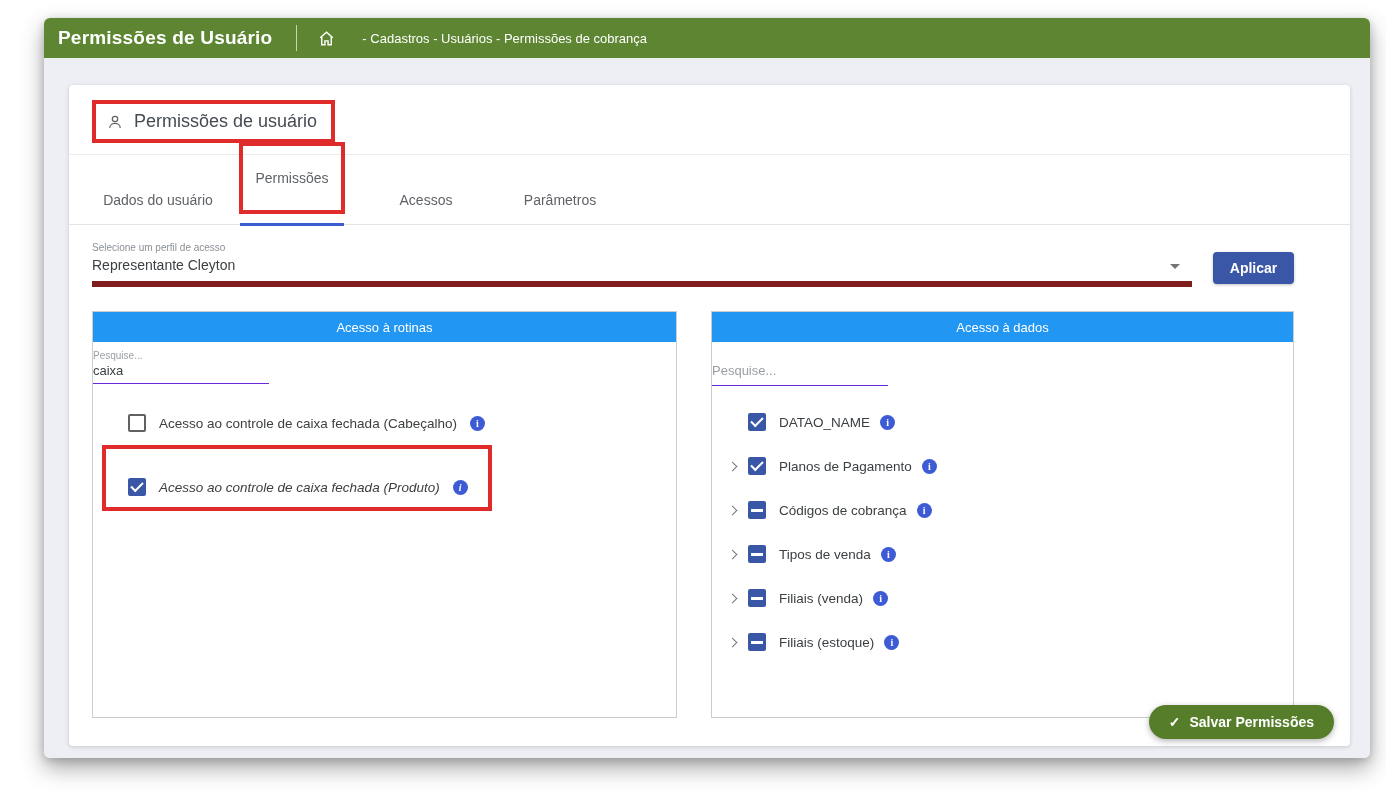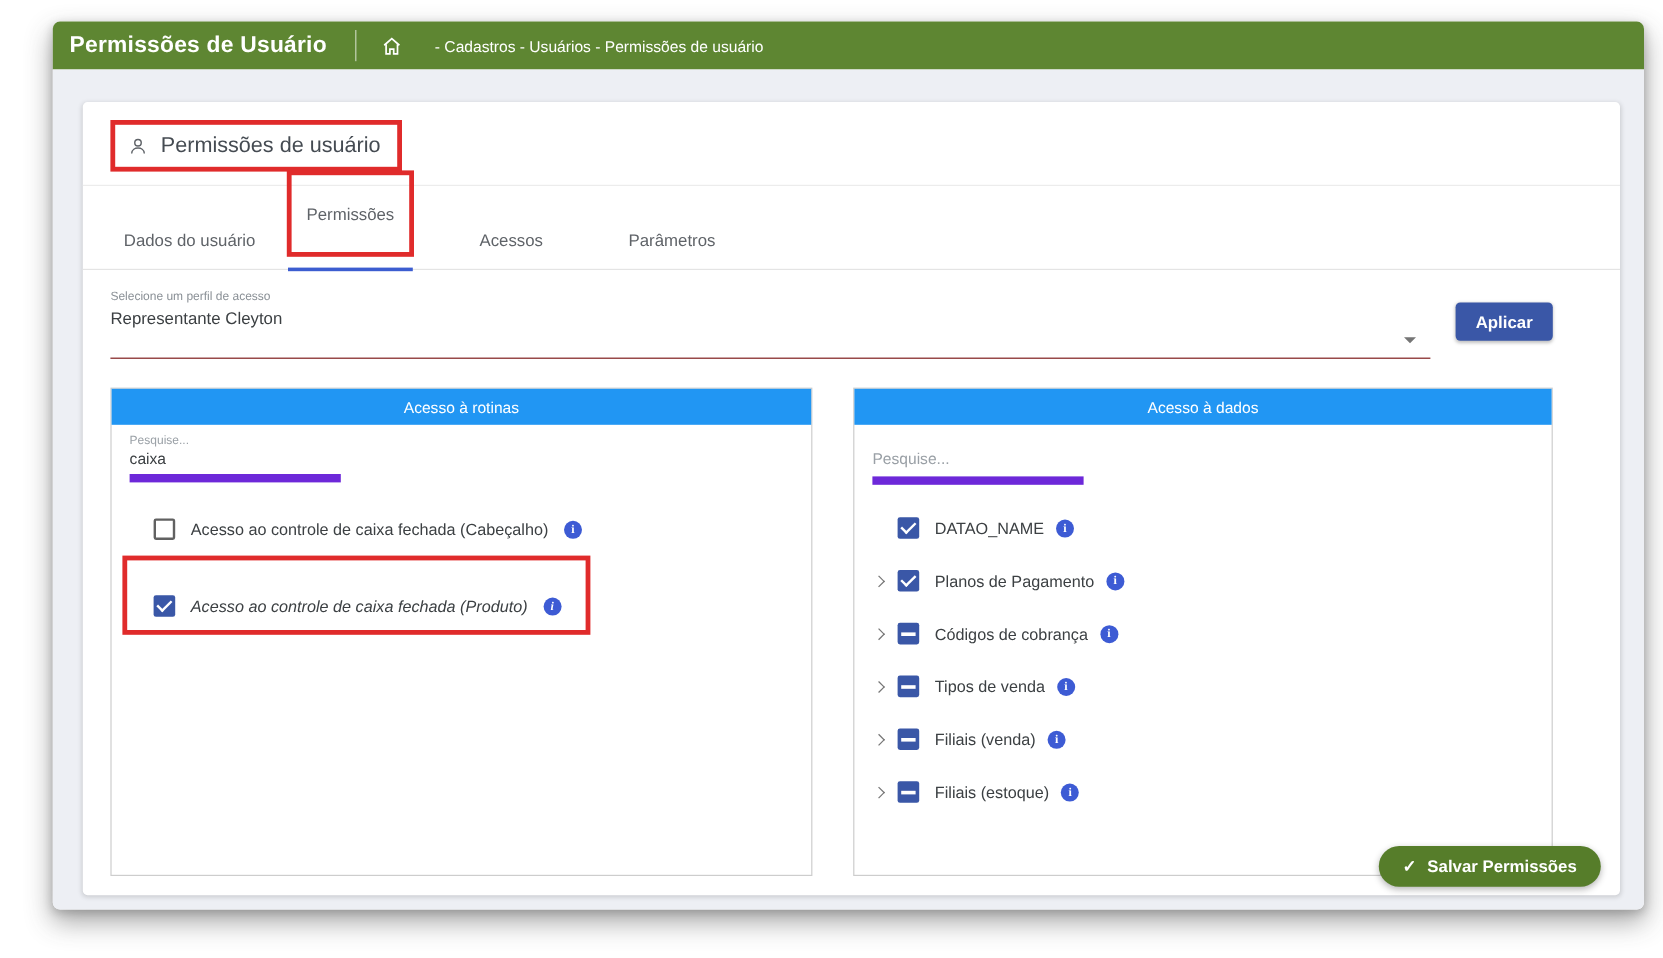--- a/index.html
+++ b/index.html
@@ -40,39 +40,39 @@
 
   
   .tabs { display:flex; padding-left:22px; border-bottom:1px solid #e4e4e4; height:70px; align-items:flex-end; }
   .tab { width:134px; text-align:center; padding-bottom:16px; font-size:14px; color:#5f6368; position:relative; cursor:pointer; }
   .tab.active { padding-bottom:10px; }
   .tab.active::after { content:''; position:absolute; bottom:-2px; left:15px; right:15px; height:3px; background:#3c5dd0; }
   .tab-annotation { display:inline-block; padding:24px 12px; }
 
   
   .select-row { display:flex; padding:17px 56px 0 23px; align-items:flex-start; }
-  .select-field { flex:1; border-bottom:1px solid #7f1d1d; padding-bottom:25px; position:relative; cursor:pointer; }
+  .select-field { flex:1; border-bottom:6px solid #7f1d1d; padding-bottom:8px; position:relative; cursor:pointer; }
   .select-label { font-size:10px; color:#8a9096; }
   .select-value { font-size:14px; color:#3c4043; margin-top:4px; }
   .select-caret { position:absolute; right:12px; bottom:12px; width:0; height:0;
     border-left:5px solid transparent; border-right:5px solid transparent; border-top:5px solid #757575; }
   .apply-btn {
     margin-left:21px; margin-top:10px; width:81px; height:32px; background:#3a57a7; color:#fff;
     border:none; border-radius:4px; font-size:14px; font-weight:bold; font-family:"Liberation Sans",sans-serif;
     cursor:pointer; box-shadow:0 1px 3px rgba(0,0,0,.25);
   }
 
   
   .panels { display:flex; gap:34px; padding:24px 0 0 23px;align-items:flex-end; }
   .panel { border:1px solid #cdcdcd; background:#fff; height:407px; }
   .panel-left { width:585px; }
   .panel-right { width:583px; }
   .panel-header { height:30px; background:#2196f3; color:#fff; font-size:13px; display:flex; align-items:center; justify-content:center; }
 
-  .search-box { margin:5px 0 0 15px; width:176px; border-bottom:7px solid #6d28d9; }
+  .search-box { margin:5px 0 0 0; width:176px; border-bottom:1px solid #6d28d9; }
   .float-label { font-size:10px; color:#9aa0a6; padding-top:3px; }
   .search-box input { border:none; outline:none; width:100%; font-size:13px; color:#3c4043; padding:2px 0 5px; font-family:"Liberation Sans",sans-serif; background:transparent; }
   .search-box.no-label { margin-top:15px; }
   .search-box.no-label input { padding:6px 0 7px; }
   .search-box input::placeholder { color:#9aa0a6; }
 
   
   .cb { width:18px; height:18px; border-radius:2px; position:relative; flex:none; cursor:pointer; }
   .cb-unchecked { border:2px solid #616161; background:#fff; }
   .cb-checked { background:#3a57a7; }
@@ -116,21 +116,21 @@
 
   <div class="topbar">
     <div class="topbar-title">Permissões de Usuário</div>
     <div class="topbar-divider"></div>
     <div class="home-icon">
       <svg viewBox="0 0 24 24">
           <path d="M4 11 L12 4 L20 11"></path>
           <path d="M6 10 V20 H10 V15 H14 V20 H18 V10"></path>
         </svg>
     </div>
-    <div class="breadcrumb">- Cadastros - Usuários - Permissões de usuário</div>
+    <div class="breadcrumb">- Cadastros - Usuários - Permissões de cobrança</div>
   </div>
 
   <div class="content">
 
     <div class="card">
 
       <div class="card-title-row">
         <div class="annotation title-annotation">
           <span class="person-icon">
             <svg viewBox="0 0 24 24">

